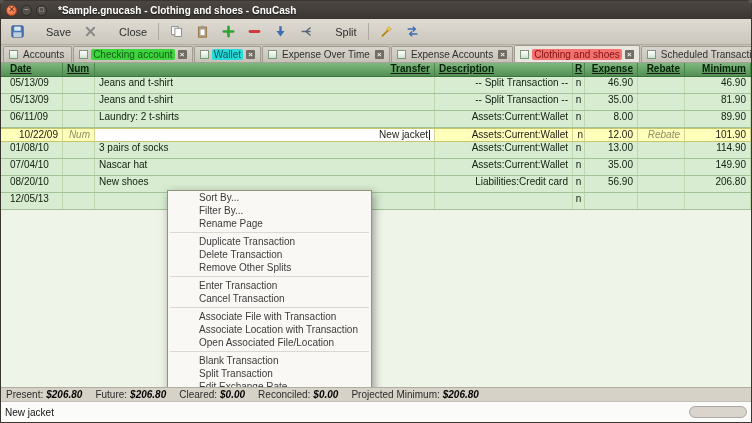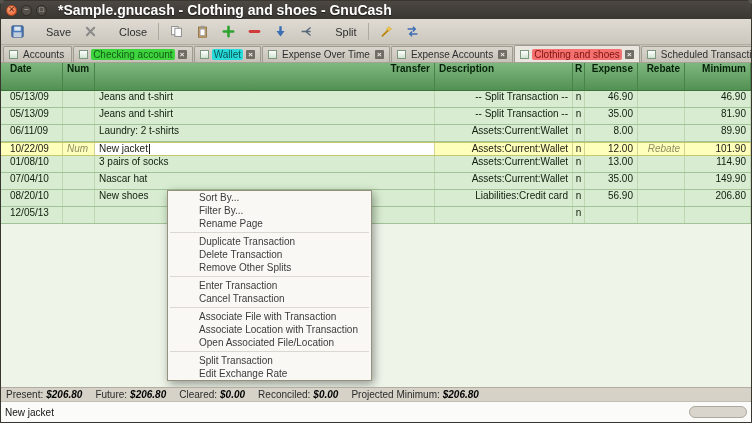--- a/index.html
+++ b/index.html
@@ -8,21 +8,21 @@
   .window { position:relative; width:752px; height:423px; display:flex; flex-direction:column;
             background:#d6d2c8; border:1px solid #39362f; border-radius:4px 4px 0 0; overflow:hidden; }
 
   
   .titlebar { flex:0 0 18px; background:linear-gradient(#4c4742,#3a3632); display:flex; align-items:center;
               padding:0 5px; gap:4px; }
   .winbtn { width:11px; height:11px; border-radius:50%; display:flex; align-items:center; justify-content:center;
             font-size:8px; line-height:1; cursor:default; }
   .winbtn.close { background:radial-gradient(circle at 35% 30%, #f9a57d, #e65c2c); color:#57200a; border:1px solid #b4441c; }
   .winbtn.minmax { background:#55504a; color:#c9c5bb; border:1px solid #2c2925; }
-  .title { color:#fff; font-weight:bold; font-size:14px; margin-left:7px; white-space:nowrap;
+  .title { color:#fff; font-weight:bold; font-size:10px; margin-left:7px; white-space:nowrap;
            text-shadow:0 1px 1px rgba(0,0,0,.6); }
 
   
   .toolbar { flex:0 0 26px; display:flex; align-items:center; gap:1px; padding:0 4px;
              background:linear-gradient(#dfdbd3,#cbc7bd); border-bottom:1px solid #b1ada3; }
   .tbtn { display:flex; align-items:center; gap:22px; border:1px solid transparent; background:transparent;
           padding:2px 5px; font:11px "Liberation Sans",sans-serif; color:#2f2f2f; border-radius:3px; cursor:default; }
   .tsep { width:1px; height:17px; background:#aeaaa0; margin:0 4px; }
 
   
@@ -34,31 +34,31 @@
   .tab.active { background:#e9e6df; height:17px; }
   .tab-icon { width:9px; height:9px; flex:0 0 9px; background:linear-gradient(#ffffff,#cfe3cf);
               border:1px solid #7d967d; display:inline-block; }
   .tab-label { padding:0 2px; border-radius:2px; }
   .tab-close { font-size:8px; font-weight:bold; color:#f2f0ec; background:#716d64; width:9px; height:9px;
                line-height:9px; text-align:center; border-radius:1px; cursor:default; }
 
   
   .register { position:relative; flex:1 1 auto; background:#eef4e8; overflow:hidden; }
   .grid-row { display:grid; grid-template-columns:62px 32px 340px 138px 12px 53px 47px 1fr; }
-  .register-header { height:28px; background:linear-gradient(#7fb87f,#539053); border-bottom:1px solid #3c753c; }
+  .register-header { height:14px; background:linear-gradient(#7fb87f,#539053); border-bottom:1px solid #3c753c;text-decoration:underline; }
   .hcell { font-weight:bold; font-size:10px; color:#06230a; line-height:12px; padding:0 4px;
            border-right:1px solid #488348; overflow:hidden; white-space:nowrap; cursor:default; }
   .rrow { height:17px; background:#d7ecd0; border-bottom:1px solid #a3c297; }
   .cell { line-height:12px; padding:0 4px; border-right:1px solid #bdd8b1; overflow:hidden;
           white-space:nowrap; color:#101f0e; cursor:default; }
   .col0 { padding-left:9px; }
   .col3,.col5,.col6,.col7 { text-align:right; }
   .col4 { padding:0 1px; text-align:center; }
   .rrow.selected { height:14px; background:#ffffbc; border-top:1px solid #c6c66a; border-bottom:1px solid #c6c66a; }
-  .rrow.selected .cell { border-right-color:#d4d494; color:#1c1c10; }
+  .rrow.selected .cell { border-right-color:#d4d494; color:#1c1c10;text-align:right; }
   .cell.placeholder span { color:#8e8e62; font-style:italic; }
   .cell.editing { background:#ffffff; }
   .caret { display:inline-block; width:1px; height:10px; background:#222; vertical-align:-2px; margin-left:1px; }
 
   
   .context-menu { position:absolute; left:166px; top:127px; z-index:20; min-width:176px; width:max-content;
                   background:#f9f8f5; border:1px solid #95917f; box-shadow:2px 3px 9px rgba(0,0,0,.38);
                   padding:0 1px; }
   .menu-item { padding:1px 12px 1px 30px; line-height:11px; font-size:10px; color:#3b3b3b;
                white-space:nowrap; cursor:default; }
@@ -291,20 +291,21 @@
         <div class="menu-item">Delete Transaction</div>
         <div class="menu-item">Remove Other Splits</div>
         <div class="menu-sep"></div>
         <div class="menu-item">Enter Transaction</div>
         <div class="menu-item">Cancel Transaction</div>
         <div class="menu-sep"></div>
         <div class="menu-item">Associate File with Transaction</div>
         <div class="menu-item">Associate Location with Transaction</div>
         <div class="menu-item">Open Associated File/Location</div>
         <div class="menu-sep"></div>
+        <div class="menu-item">Blank Transaction</div>
         <div class="menu-item">Split Transaction</div>
         <div class="menu-item">Edit Exchange Rate</div>
       </div>
   </div>
 
   <div class="summary-bar">
       <span><span>Present:</span><span class="sum-val">$206.80</span></span>
       <span><span>Future:</span><span class="sum-val">$206.80</span></span>
       <span><span>Cleared:</span><span class="sum-val">$0.00</span></span>
       <span><span>Reconciled:</span><span class="sum-val">$0.00</span></span>

